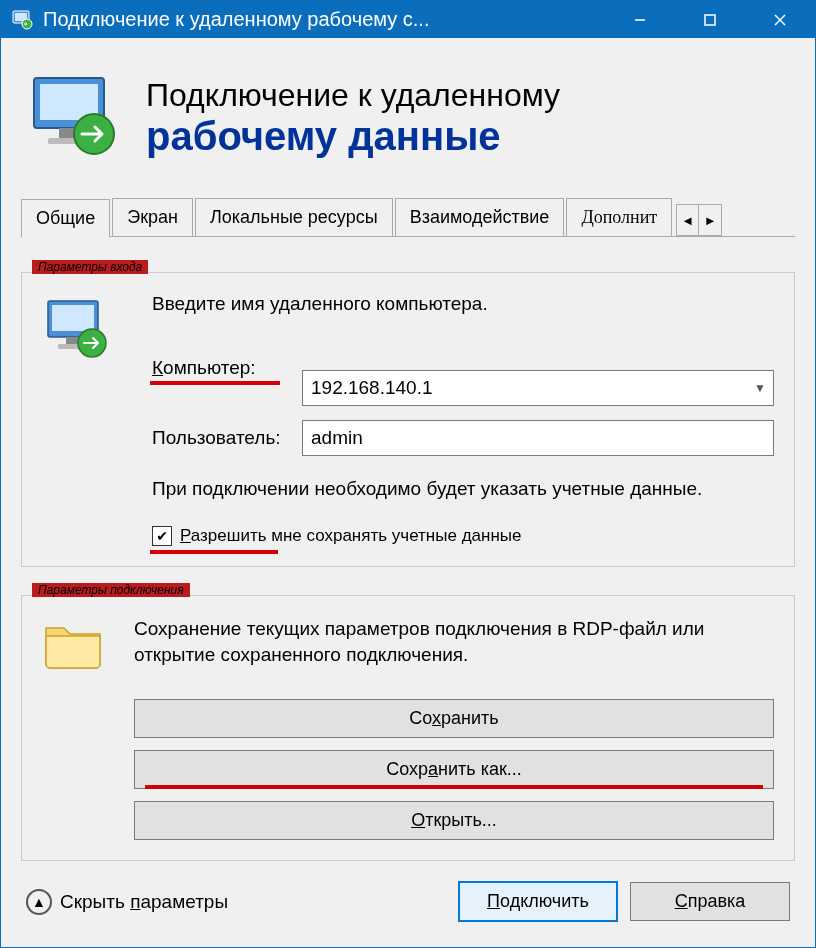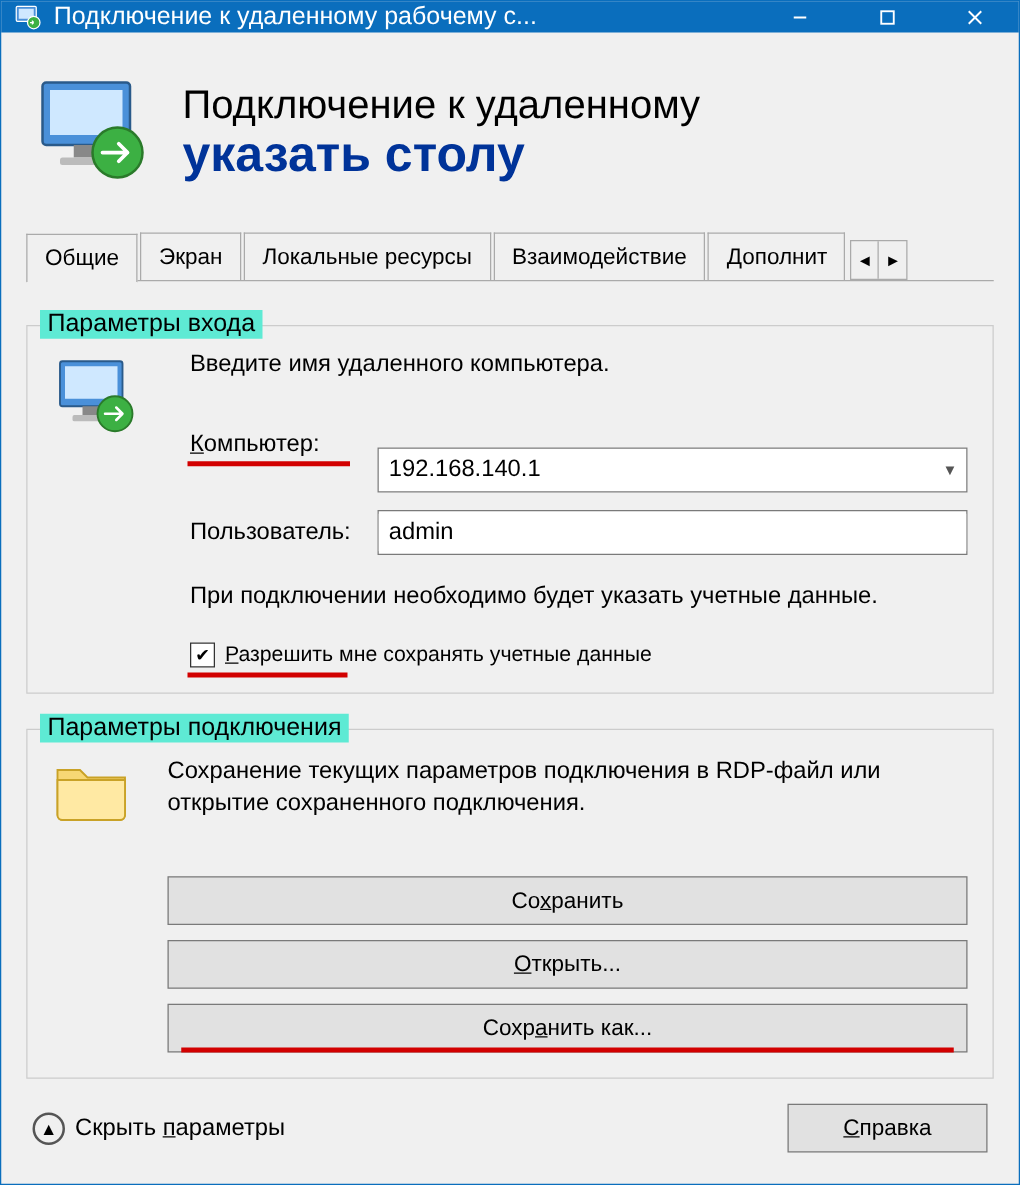--- a/index.html
+++ b/index.html
@@ -83,21 +83,21 @@
     position: relative;
     cursor: default;
   }
   .tab.active {
     background: #f0f0f0;
     z-index: 2;
     top: 1px;
     border-bottom: 1px solid #f0f0f0;
     margin-bottom: -1px;
   }
-  .tab-cut { overflow: hidden; max-width: 110px; white-space: nowrap; }
+  .tab-cut { overflow: hidden; max-width: 110px; white-space: nowrap; font-family: Liberation Serif, serif; }
   .tab-arrows {
     display: flex;
     border: 1px solid #aaa;
     margin-left: 2px;
   }
   .tab-arrow {
     width: 22px; height: 30px;
     display: flex; align-items: center; justify-content: center;
     font-size: 13px;
     border-right: 1px solid #aaa;
@@ -111,23 +111,24 @@
   .groupbox {
     border: 1px solid #ccc;
     margin-top: 20px;
     padding: 20px 20px 20px 20px;
     position: relative;
   }
   .groupbox-title {
     position: absolute;
     top: -13px;
     left: 10px;
-    background: #5eead4;
+    background: #b91c1c;
     padding: 0 6px;
-    font-size: 20px;
+    font-size: 12px;
+    font-style: italic;
   }
   .login-grid {
     display: grid;
     grid-template-columns: 100px 140px 1fr;
     gap: 14px 10px;
     align-items: center;
   }
   .gicon {
     grid-row: 1 / span 2;
     width: 72px; height: 72px;
@@ -194,21 +195,21 @@
     width: 20px; height: 20px;
     border: 1px solid #333;
     margin-right: 8px;
     display: flex; align-items: center; justify-content: center;
     font-size: 14px;
     background: #fff;
   }
   .conn-grid {
     display: grid;
     grid-template-columns: 80px 1fr;
-    gap: 24px 12px;
+    gap: 10px 12px;
   }
   .conn-text {
     font-size: 19px;
     line-height: 1.35;
   }
   .btnrow {
     grid-column: 2;
     display: flex;
     gap: 12px;
     margin-top: 12px;
@@ -296,21 +297,21 @@
         <rect x="8" y="10" width="70" height="50" rx="3" fill="#4a90d9" stroke="#2a5a8a" stroke-width="2"></rect>
         <rect x="14" y="16" width="58" height="36" fill="#cfe8ff"></rect>
         <rect x="33" y="60" width="20" height="10" fill="#888"></rect>
         <rect x="22" y="70" width="42" height="6" rx="2" fill="#bbb"></rect>
         <circle cx="68" cy="66" r="20" fill="#3cb043" stroke="#2a7a2a" stroke-width="2"></circle>
         <path d="M56 66 h20 m0 0 l-7 -7 m7 7 l-7 7" stroke="#fff" stroke-width="3" fill="none" stroke-linecap="round"></path>
       </svg>
     </div>
     <div class="header-text">
       <div class="line1">Подключение к удаленному</div>
-      <div class="line2">указать столу</div>
+      <div class="line2">рабочему данные</div>
     </div>
   </div>
 
   <div class="tabs-wrap">
     <div class="tabs">
       <div class="tab active">Общие</div>
       <div class="tab">Экран</div>
       <div class="tab">Локальные ресурсы</div>
       <div class="tab">Взаимодействие</div>
       <div class="tab tab-cut">Дополнит</div>
@@ -371,32 +372,33 @@
         <div>
           <svg width="64" height="56" viewBox="0 0 64 56">
             <path d="M4 12 h18 l6 6 h30 v30 a4 4 0 0 1 -4 4 h-46 a4 4 0 0 1 -4 -4 z" fill="#f7d774" stroke="#c9a227" stroke-width="1.5"></path>
             <path d="M4 20 h54 v28 a4 4 0 0 1 -4 4 h-46 a4 4 0 0 1 -4 -4 z" fill="#ffe9a3" stroke="#c9a227" stroke-width="1.5"></path>
           </svg>
         </div>
         <div class="conn-text">Сохранение текущих параметров подключения в RDP-файл или открытие сохраненного подключения.</div>
 
         <div class="btnrow">
           <button class="btn">Со<span class="u">х</span>ранить</button>
-          <button class="btn"><span class="u">О</span>ткрыть...</button>
           <button class="btn">
             Сохр<span class="u">а</span>нить как...
             <div class="red-underline" style="left:10px; bottom:-1px; right:10px;"></div>
           </button>
+          <button class="btn"><span class="u">О</span>ткрыть...</button>
         </div>
       </div>
     </div>
 
   </div>
 
   <div class="footer">
     <div class="footer-left">
       <div class="arrow-circle">▲</div>
       <span>Скрыть <span class="u">п</span>араметры</span>
     </div>
+    <button class="btn primary"><span class="u">П</span>одключить</button>
     <button class="btn"><span class="u">С</span>правка</button>
   </div>
 
 </div>
 
 </body></html>

